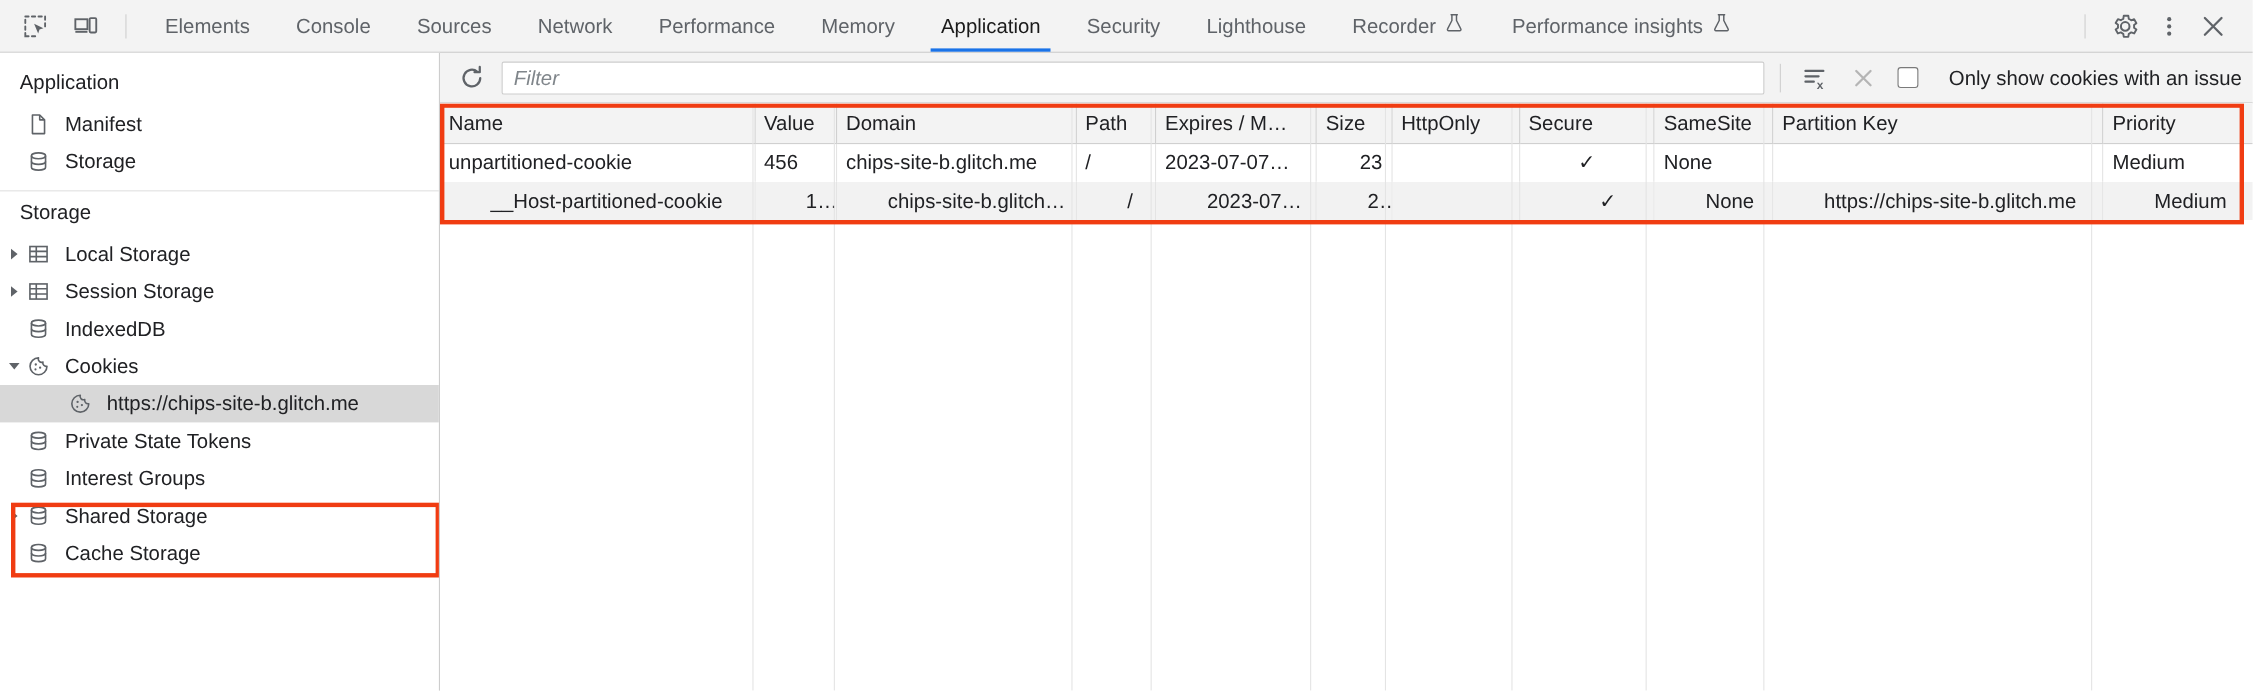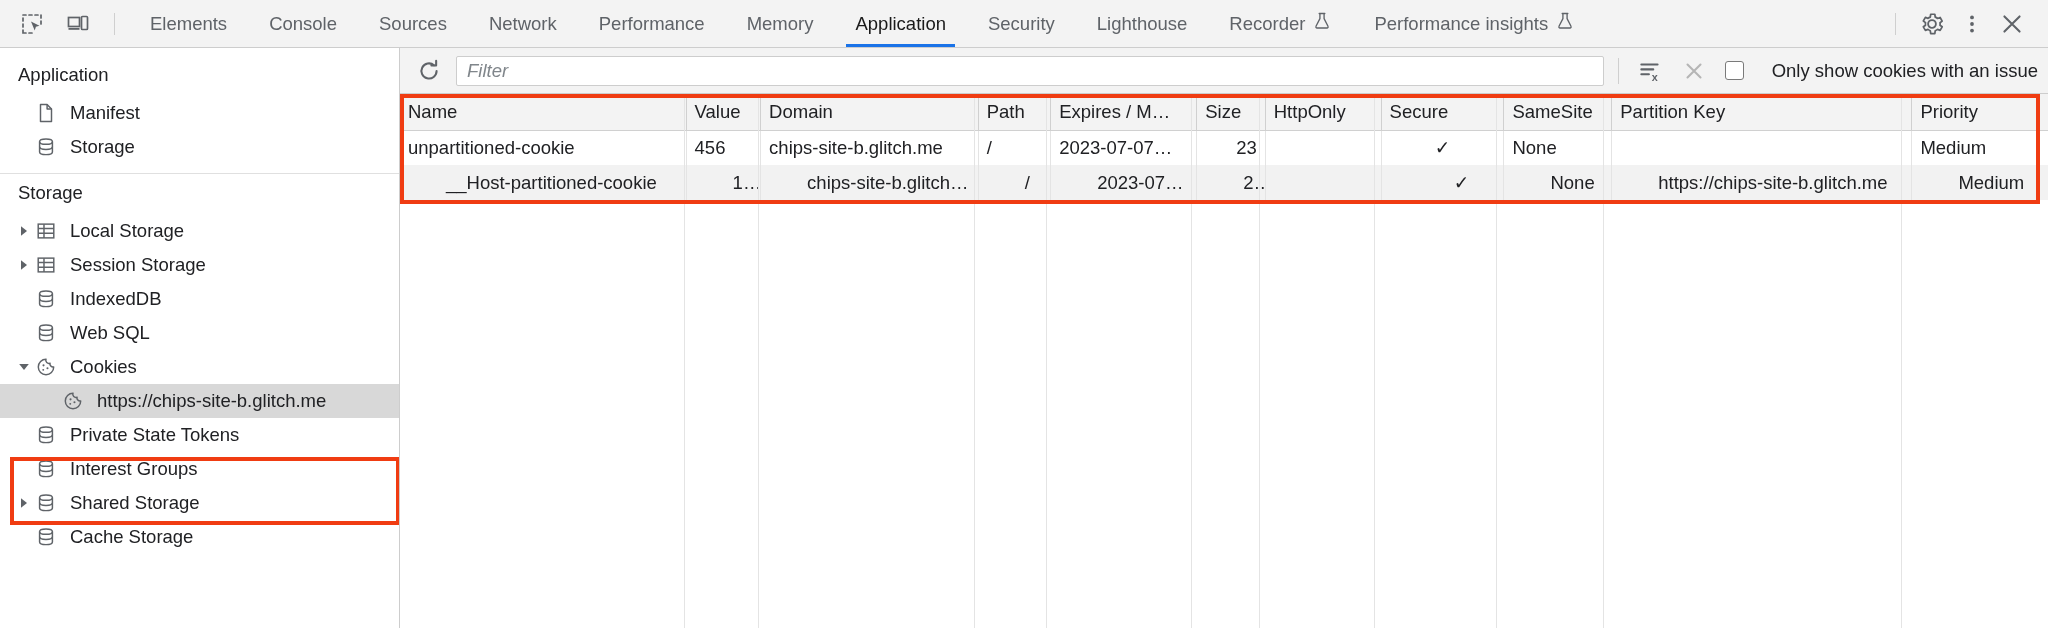--- a/index.html
+++ b/index.html
@@ -54,21 +54,21 @@
     padding-top: 8px;
   }
   .sb-section-title {
     font-size: 18.5px; color: #202124;
     padding: 8px 0 10px 18px;
   }
   .sb-group { border-bottom: 1px solid #e0e0e0; padding-bottom: 9px; }
   .sb-group.last { border-bottom: none; }
   .sb-item {
     display: flex; align-items: center;
-    height: 34px; padding-left: 35px;
+    height: 34px; padding-left: 24px;
     font-size: 18.5px; color: #202124;
     white-space: nowrap; position: relative;
   }
   .sb-item.indent { padding-left: 62px; }
   .sb-item.selected { background: #d8d8d8; }
   .sb-tri {
     width: 18px; min-width: 18px; height: 18px;
     display: flex; align-items: center; justify-content: center;
     margin-right: 2px; margin-left: -20px;
   }
@@ -308,31 +308,20 @@
           <span class="sb-ico">
             <svg width="22" height="22" viewBox="0 0 24 24" fill="none">
               <ellipse cx="12" cy="6.2" rx="7" ry="2.9" stroke="#5f6368" stroke-width="1.6"></ellipse>
               <path d="M5 6.2v5.6c0 1.6 3.13 2.9 7 2.9s7-1.3 7-2.9V6.2" stroke="#5f6368" stroke-width="1.6"></path>
               <path d="M5 11.8v5.6c0 1.6 3.13 2.9 7 2.9s7-1.3 7-2.9v-5.6" stroke="#5f6368" stroke-width="1.6"></path>
             </svg>
           </span>
           <span class="sb-label">IndexedDB</span>
         </div>
 
-        <div class="sb-item">
-          <span class="sb-tri empty"></span>
-          <span class="sb-ico">
-            <svg width="22" height="22" viewBox="0 0 24 24" fill="none">
-              <ellipse cx="12" cy="6.2" rx="7" ry="2.9" stroke="#5f6368" stroke-width="1.6"></ellipse>
-              <path d="M5 6.2v5.6c0 1.6 3.13 2.9 7 2.9s7-1.3 7-2.9V6.2" stroke="#5f6368" stroke-width="1.6"></path>
-              <path d="M5 11.8v5.6c0 1.6 3.13 2.9 7 2.9s7-1.3 7-2.9v-5.6" stroke="#5f6368" stroke-width="1.6"></path>
-            </svg>
-          </span>
-          <span class="sb-label">Web SQL</span>
-        </div>
 
         <div class="sb-item">
           <span class="sb-tri">
             <svg width="12" height="12" viewBox="0 0 10 10">
                 <path d="M1 2.5h8L5 7.5z" fill="#5f6368"></path>
               </svg>
           </span>
           <span class="sb-ico">
             <svg width="22" height="22" viewBox="0 0 24 24" fill="none">
               <path d="M12 3.6a8.4 8.4 0 108.4 8.4 3.4 3.4 0 01-4-4.2 3.3 3.3 0 01-4.4-4.2z" stroke="#5f6368" stroke-width="1.6" stroke-linejoin="round"></path>

